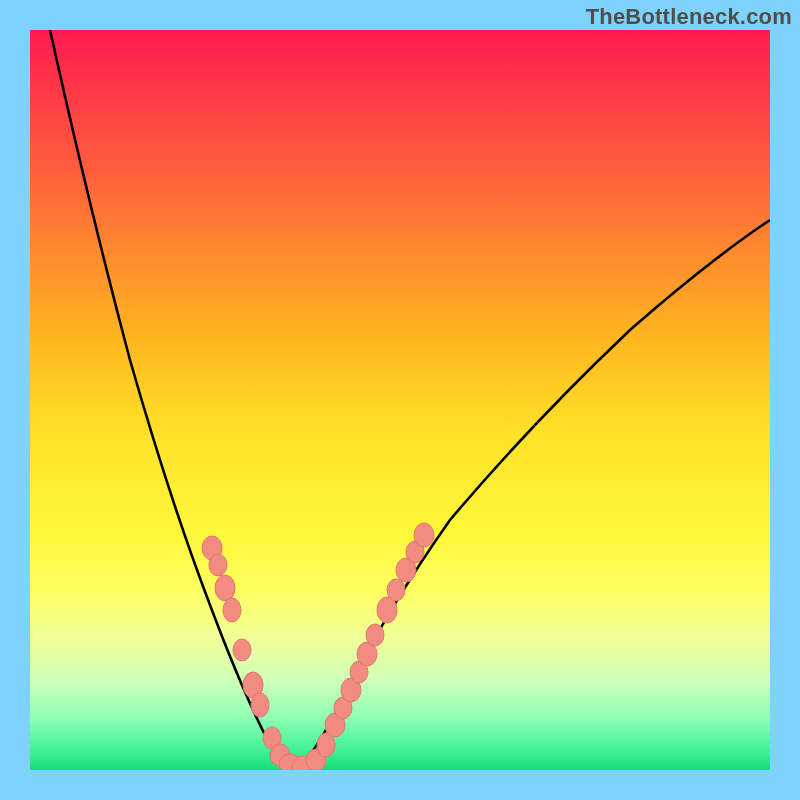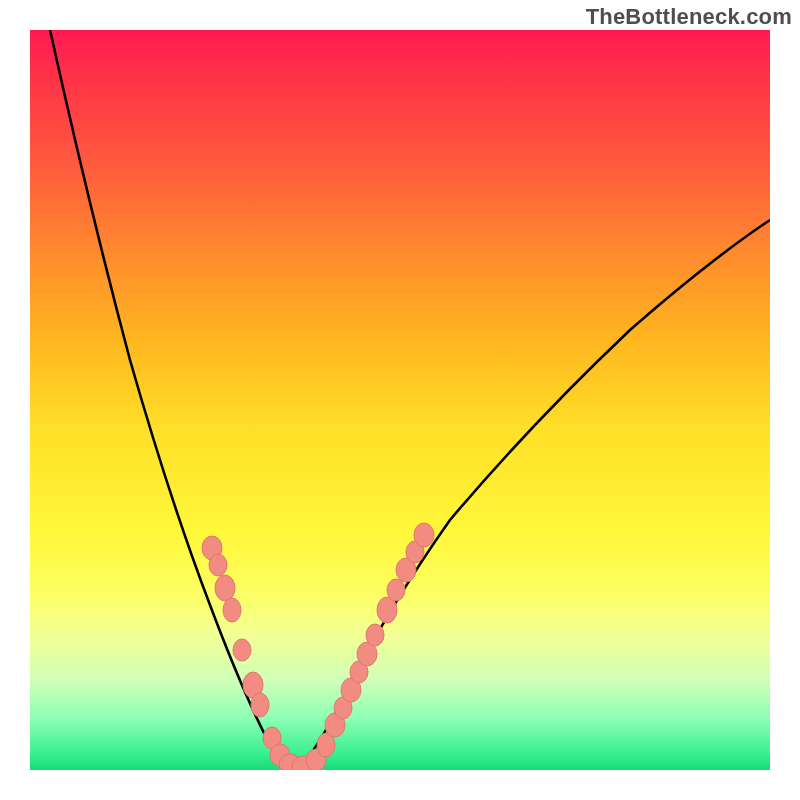--- a/index.html
+++ b/index.html
@@ -7,21 +7,21 @@
     padding: 0;
     width: 800px;
     height: 800px;
     background: #000;
     overflow: hidden;
   }
   .stage {
     position: relative;
     width: 800px;
     height: 800px;
-    background: #ffffff;
+    background: #7dd3fc;
   }
   .plot-area {
     position: absolute;
     left: 30px;
     top: 30px;
     width: 740px;
     height: 740px;
     background: linear-gradient(to bottom,
       #ff1a52 0%,
       #ff3149 6%,

